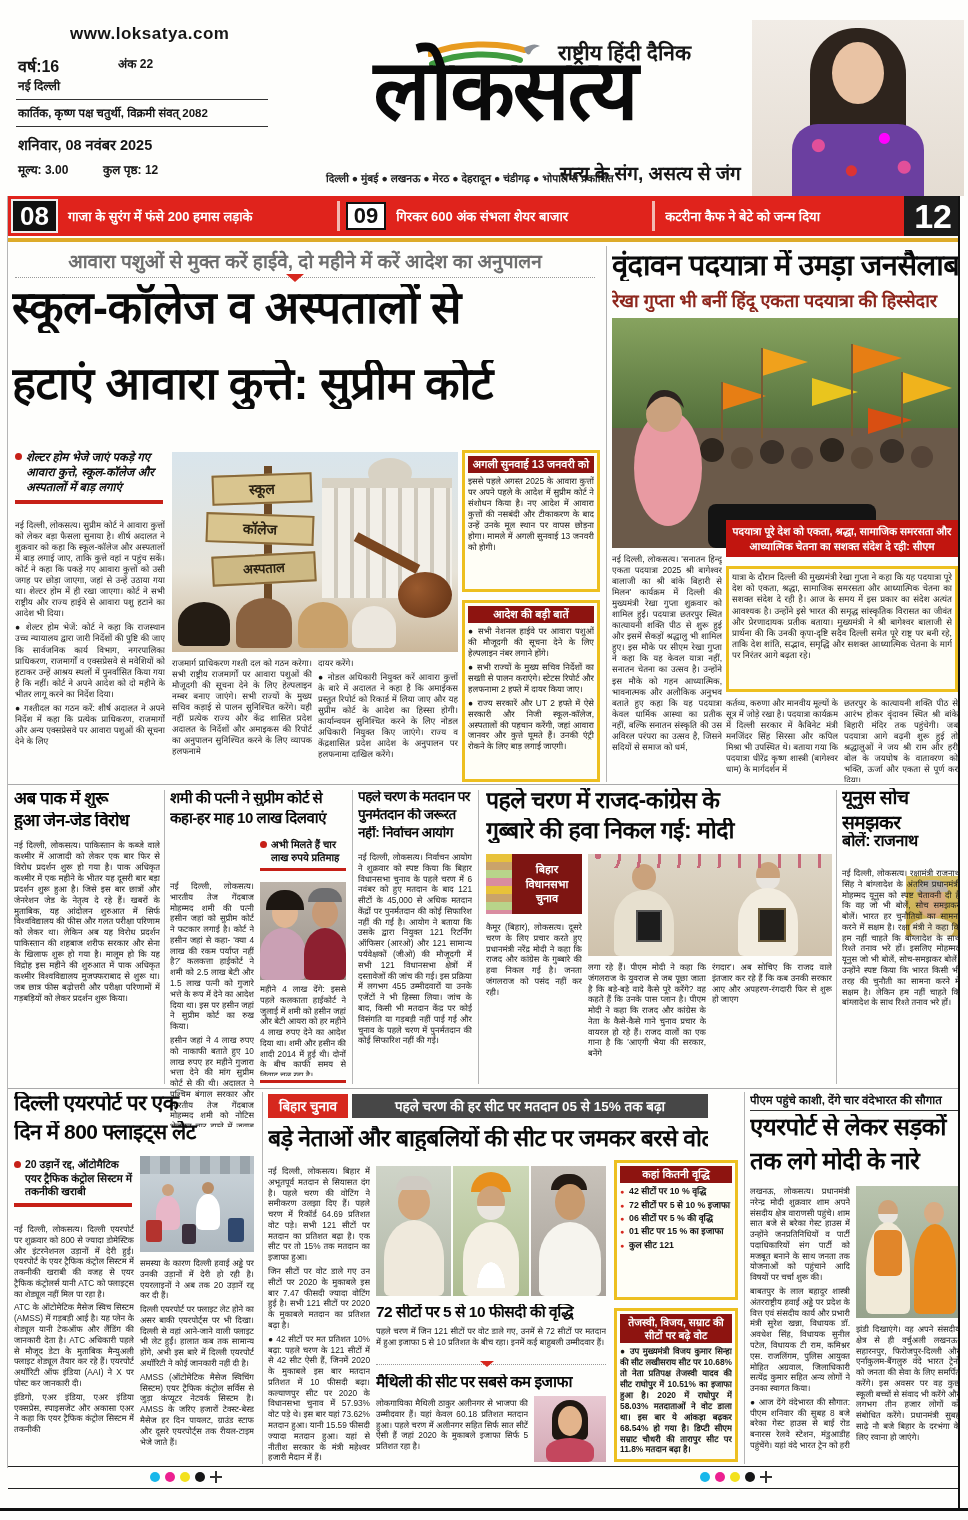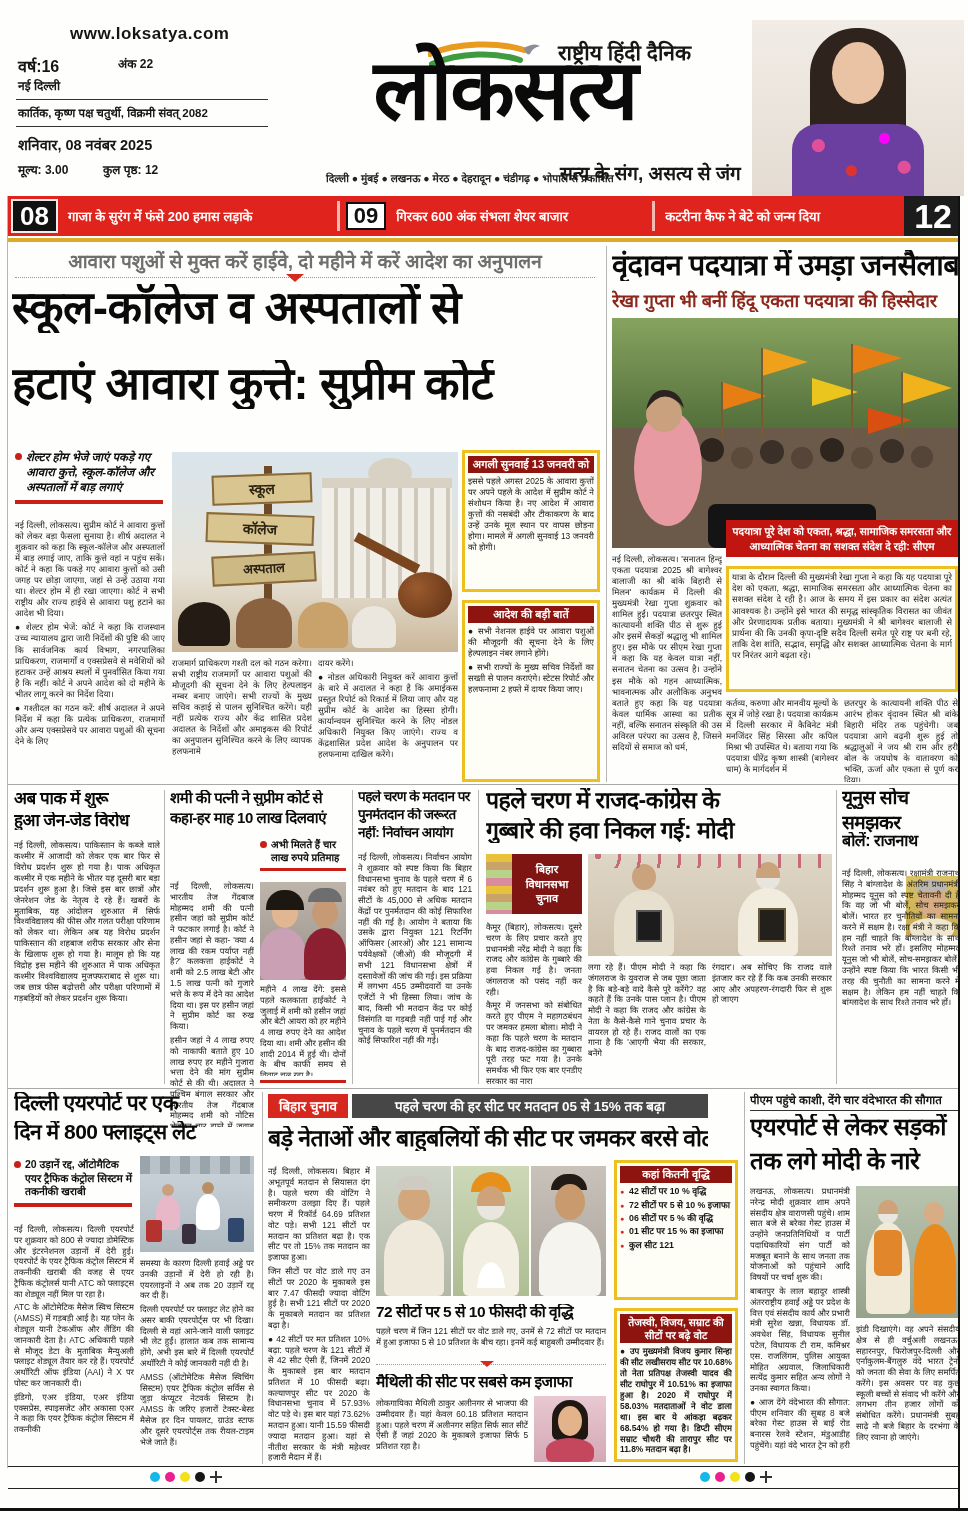--- a/index.html
+++ b/index.html
@@ -122,20 +122,21 @@
 
   <div class="box abs" style="left:462px;top:450px;width:138px;height:142px;">
     <div class="boxhead">अगली सुनवाई 13 जनवरी को</div>
     <div class="j" style="font-size:8.4px;height:108px;">इससे पहले अगस्त 2025 के आवारा कुत्तों पर अपने पहले के आदेश में सुप्रीम कोर्ट ने संशोधन किया है। नए आदेश में आवारा कुत्तों की नसबंदी और टीकाकरण के बाद उन्हें उनके मूल स्थान पर वापस छोड़ना होगा। मामले में अगली सुनवाई 13 जनवरी को होगी।</div>
   </div>
   <div class="box abs" style="left:462px;top:600px;width:138px;height:182px;">
     <div class="boxhead">आदेश की बड़ी बातें</div>
     <div class="j" style="font-size:8.4px;height:146px;">
       <p>● सभी नेशनल हाईवे पर आवारा पशुओं की मौजूदगी की सूचना देने के लिए हेल्पलाइन नंबर लगाने होंगे।</p>
       <p>● सभी राज्यों के मुख्य सचिव निर्देशों का सख्ती से पालन कराएंगे। स्टेटस रिपोर्ट और हलफनामा 2 हफ्ते में दायर किया जाए।</p>
+      <p>● राज्य सरकारें और UT 2 हफ्ते में ऐसे सरकारी और निजी स्कूल-कॉलेज, अस्पतालों की पहचान करेंगी, जहां आवारा जानवर और कुत्ते घूमते हैं। उनकी एंट्री रोकने के लिए बाड़ लगाई जाएगी।</p>
     </div>
   </div>
 
   <div class="vline" style="left:606px;top:246px;height:536px;"></div>
 
   <div class="hl abs" style="left:612px;top:250px;width:348px;font-size:29px;">वृंदावन पदयात्रा में उमड़ा जनसैलाब</div>
   <div class="abs" style="left:612px;top:288px;width:348px;font-size:18px;font-weight:800;color:#8d261c;white-space:nowrap;overflow:hidden;">रेखा गुप्ता भी बनीं हिंदू एकता पदयात्रा की हिस्सेदार</div>
   <div class="ph" style="left:612px;top:318px;width:348px;height:230px;">
     <svg width="348" height="230" viewBox="0 0 348 230">
       <rect width="348" height="120" fill="#6f8b4f"></rect>
@@ -221,21 +222,20 @@
   <div class="vline" style="left:478px;top:790px;height:294px;"></div>
 
   <div class="hl abs" style="left:486px;top:788px;width:346px;font-size:23px;">पहले चरण में राजद-कांग्रेस के</div>
   <div class="hl abs" style="left:486px;top:818px;width:346px;font-size:23px;">गुब्बारे की हवा निकल गई: मोदी</div>
   <div class="abs" style="left:486px;top:854px;width:96px;height:60px;display:flex;">
     <div style="width:26px;height:60px;background:repeating-linear-gradient(180deg,#e8c23a 0 8px,#caa36b 8px 16px,#b8d48a 16px 24px,#d98ca0 24px 32px);flex:none;"></div>
     <div style="flex:1;background:#7e1512;color:#fff;font-weight:800;font-size:11px;line-height:1.35;display:flex;align-items:center;justify-content:center;text-align:center;padding:2px;">बिहार विधानसभा चुनाव</div>
   </div>
   <div class="j abs" style="left:486px;top:922px;width:96px;height:162px;font-size:8.3px;">
     <p>कैमूर (बिहार), लोकसत्य। दूसरे चरण के लिए प्रचार करते हुए प्रधानमंत्री नरेंद्र मोदी ने कहा कि राजद और कांग्रेस के गुब्बारे की हवा निकल गई है। जनता जंगलराज को पसंद नहीं कर रही।</p>
-    <p>कैमूर में जनसभा को संबोधित करते हुए पीएम ने महागठबंधन पर जमकर हमला बोला। मोदी ने कहा कि पहले चरण के मतदान के बाद राजद-कांग्रेस का गुब्बारा पूरी तरह फट गया है। उनके समर्थक भी फिर एक बार एनडीए सरकार का नारा</p>
   </div>
   <div class="ph" style="left:588px;top:854px;width:244px;height:102px;background:linear-gradient(#ded6c6,#cfc2ac);">
     <div class="head-c" style="left:44px;top:10px;width:24px;height:26px;background:#caa27c;"></div>
     <div class="torso" style="left:26px;top:36px;width:60px;height:66px;background:#e7e0cf;"></div>
     <div class="abs" style="left:48px;top:56px;width:22px;height:28px;background:#1c1c1c;border:2px solid #555;"></div>
     <div class="head-c" style="left:168px;top:8px;width:24px;height:26px;background:#caa27c;"></div>
     <div class="abs" style="left:168px;top:24px;width:24px;height:12px;border-radius:0 0 12px 12px;background:#e8e4de;"></div>
     <div class="torso" style="left:150px;top:34px;width:60px;height:68px;background:#f2ecdf;"></div>
     <div class="abs" style="left:170px;top:54px;width:24px;height:30px;background:#23201c;border:2px solid #6a5a3a;"></div>
     <div class="abs" style="left:0;top:0;width:244px;height:14px;background:repeating-radial-gradient(circle at 10px 2px,#c76a7a 0 3px,transparent 3px 20px);"></div>

